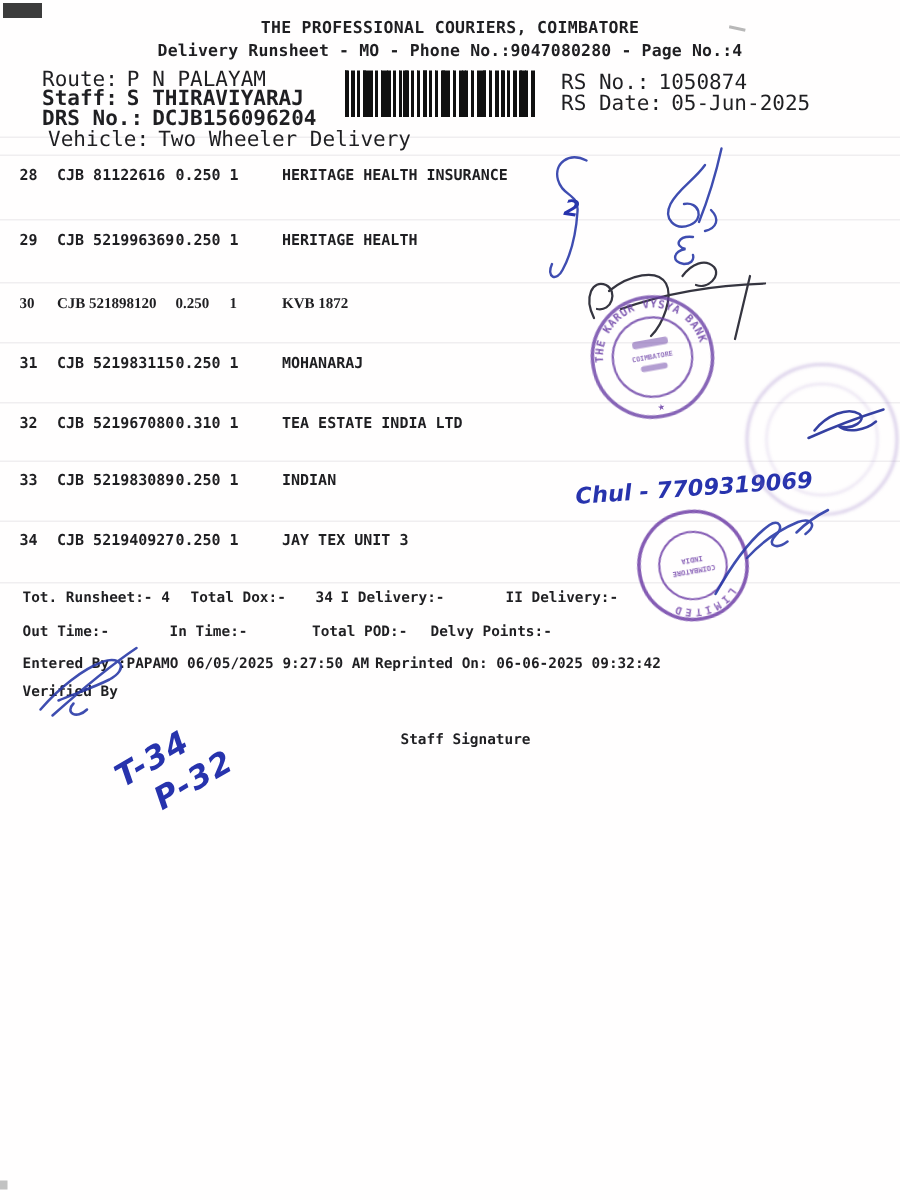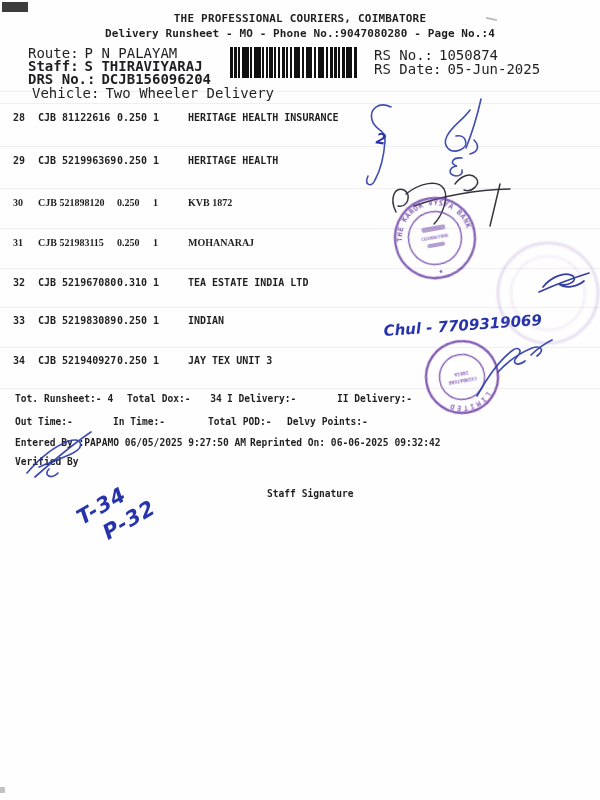--- a/index.html
+++ b/index.html
@@ -96,21 +96,21 @@
     <span class="c4">1</span>
     <span class="c5">HERITAGE HEALTH</span>
   </div>
   <div class="trow" style="top:197px;font-family:Liberation Serif, serif;">
     <span class="c1">30</span>
     <span class="c2">CJB 521898120</span>
     <span class="c3">0.250</span>
     <span class="c4">1</span>
     <span class="c5">KVB 1872</span>
   </div>
-  <div class="trow" style="top:237px;font-family:Liberation Serif, serif;">
+  <div class="trow" style="top:237px;">
     <span class="c1">31</span>
     <span class="c2">CJB 521983115</span>
     <span class="c3">0.250</span>
     <span class="c4">1</span>
     <span class="c5">MOHANARAJ</span>
   </div>
   <div class="trow" style="top:277px;">
     <span class="c1">32</span>
     <span class="c2">CJB 521967080</span>
     <span class="c3">0.310</span>

